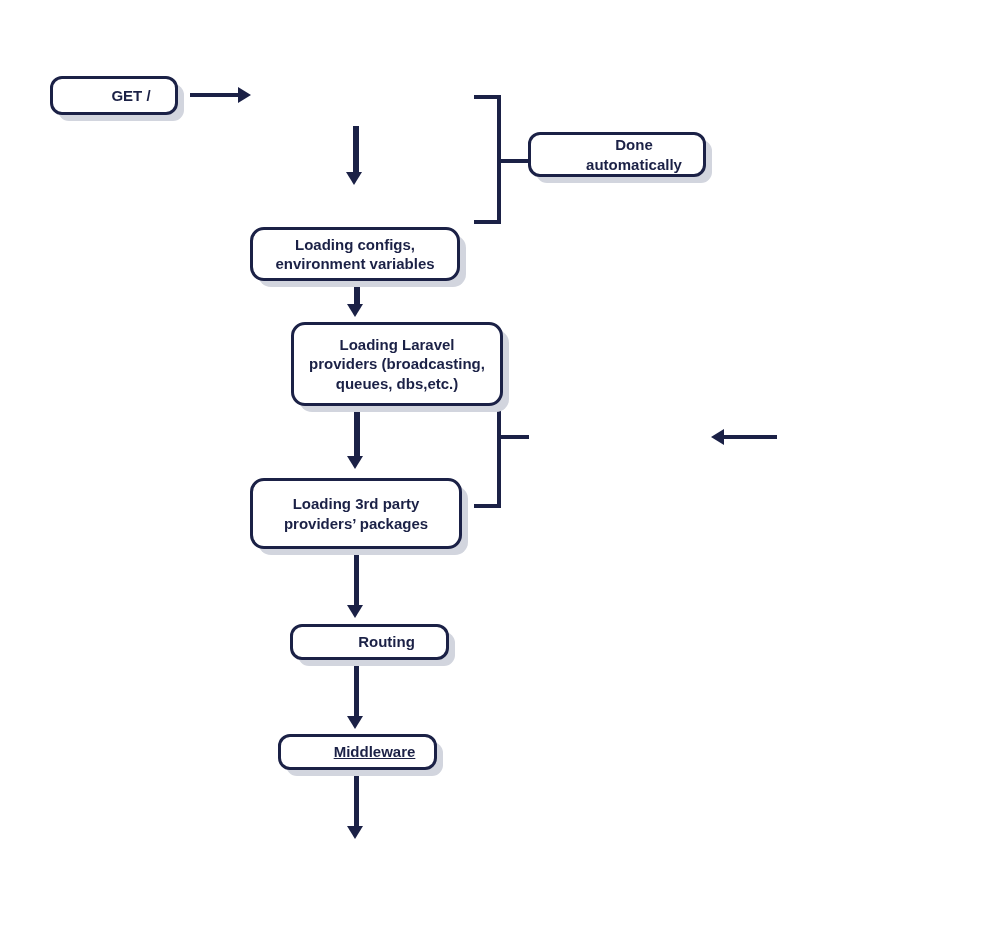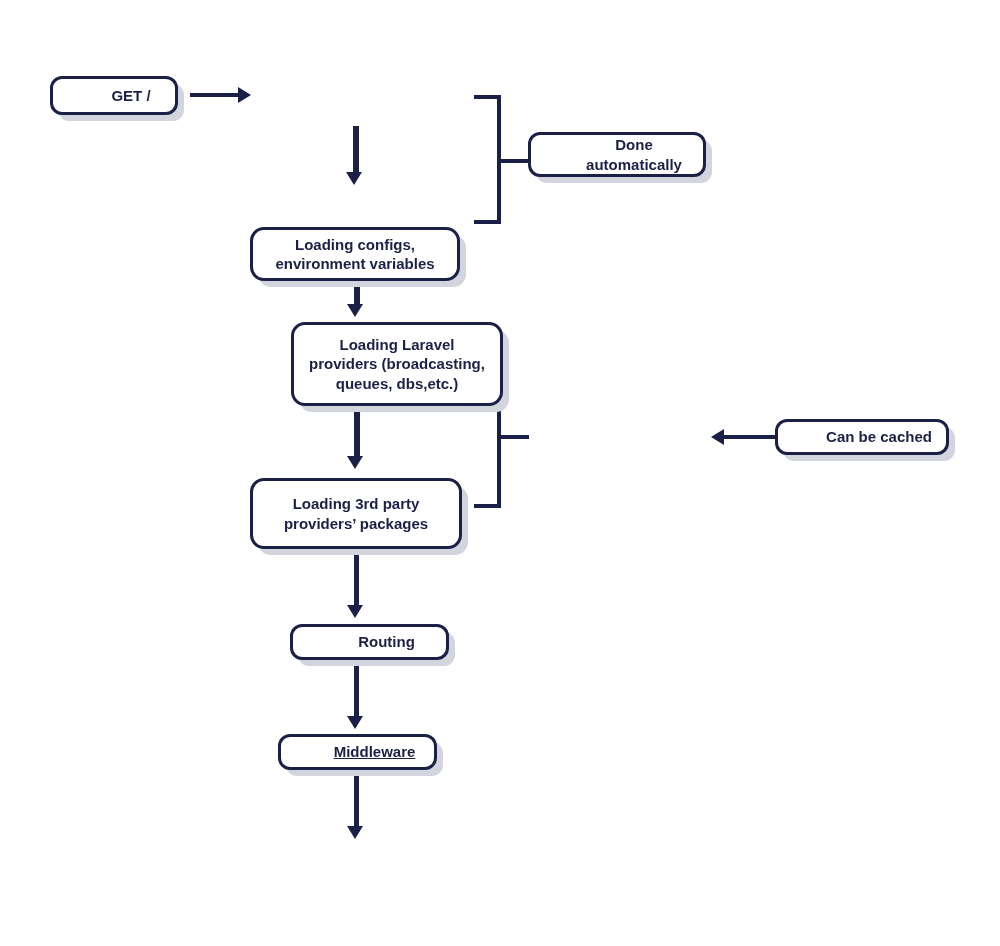--- a/index.html
+++ b/index.html
@@ -117,21 +117,20 @@
 providers’ packages</div>
 
   <div class="node small" style="left:278px; top:624px; width:159px; height:36px;margin-left:12px;">Routing</div>
 
   <div class="node small" style="left:278px; top:734px; width:159px; height:36px;text-decoration:underline;">Middleware</div>
 
 
   <div class="node small" style="left:528px; top:132px; width:178px; height:45px;">Done automatically</div>
 
 
-  <div class="node small" style="left:775px; top:419px; width:174px; height:36px;">Can be cached</div>
 
   <div class="hline" style="left:190px; top:93px; width:50px;"></div>
   <div class="arrow-right" style="left:238px; top:87px;"></div>
 
   <div class="vline" style="left:353px; top:126px; width:6px; height:48px;"></div>
   <div class="arrow-down" style="left:346px; top:172px;"></div>
 
   <div class="vline" style="left:354px; top:252px; width:6px; height:55px;"></div>
   <div class="arrow-down" style="left:347px; top:304px;"></div>
 

